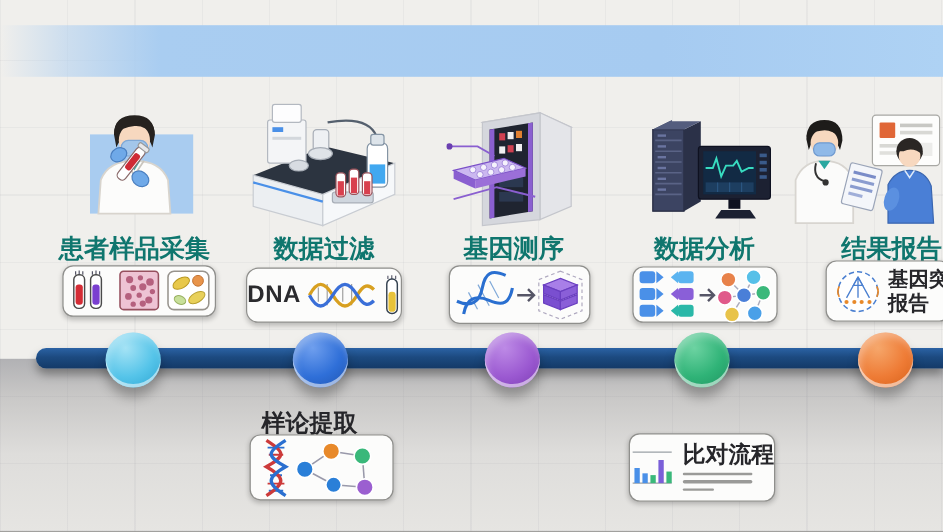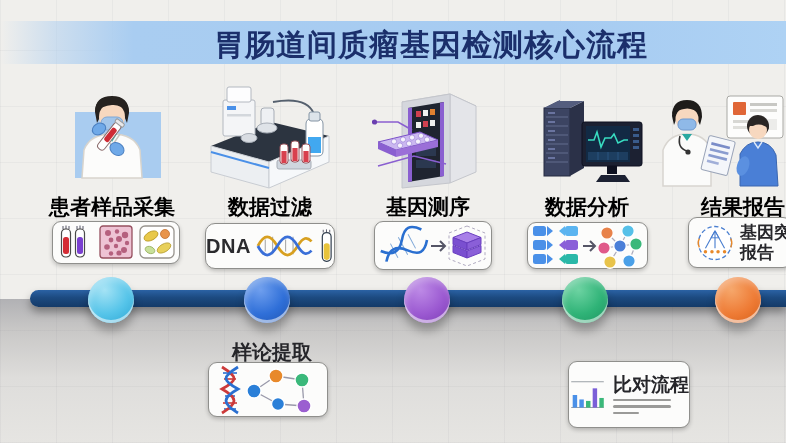--- a/index.html
+++ b/index.html
@@ -10,21 +10,21 @@
     background-image:
       repeating-linear-gradient(0deg, rgba(125,125,138,.09) 0 1px, transparent 1px 56px),
       repeating-linear-gradient(90deg, rgba(125,125,138,.09) 0 1px, transparent 1px 56px);}
   .lower-band{position:absolute;left:0;right:0;top:299px;bottom:0;z-index:0;
     background:linear-gradient(180deg,#b1b1b4 0%,#c9c8c7 22%,#dedddb 55%,#e6e5e2 100%);}
   .banner{position:absolute;left:0;right:0;top:21px;height:43px;z-index:2;
     background:linear-gradient(90deg, rgba(170,205,241,0) 0%, rgba(170,205,241,.5) 7%, #a9cdf1 17%, #a6cbf1 70%, #aed2f4 100%);}
   .title{position:absolute;top:25px;left:50%;transform:translateX(-50%) translateX(38px);z-index:3;
     font-size:30px;font-weight:bold;color:#1b2f6b;letter-spacing:1px;white-space:nowrap;}
   .stage-label{position:absolute;top:193px;width:180px;text-align:center;z-index:3;
-    font-size:21px;font-weight:700;color:#000000;}
+    font-size:21px;font-weight:700;color:#0f766e;}
   .sub-label{position:absolute;top:339px;width:180px;text-align:center;z-index:3;
     font-size:20px;font-weight:700;color:#26262a;}
   .icon-box{position:absolute;z-index:3;background:#fcfcfb;border:1.5px solid #8f8f8c;
     border-radius:9px;box-shadow:0 2px 4px rgba(0,0,0,.22);display:flex;align-items:center;
     justify-content:center;gap:5px;box-sizing:border-box;}
   .illus{position:absolute;z-index:2;}
   .tl-bar{position:absolute;left:30px;right:0;top:290px;height:17px;z-index:4;
     border-radius:9px 0 0 9px;
     background:linear-gradient(180deg,#2b62a4 0%,#1c4a80 45%,#143a68 100%);
     box-shadow:0 5px 8px rgba(0,0,0,.35);}
@@ -42,21 +42,20 @@
   .cmp-lines div{height:2.5px;background:#9a9a98;border-radius:2px;margin-top:4px;}
 </style>
 </head>
 <body>
 
 <div id="app">
   <div class="lower-band"></div>
   <div class="grid"></div>
 
   <div class="banner"></div>
-  <div class="title">胃肠道间质瘤基因检测核心流程</div>
 
   <svg class="illus" style="left:50px;top:92px;" width="125" height="100" viewBox="0 0 125 100">
     <rect x="25" y="20" width="86" height="66" fill="#a9ccf0"></rect>
     <path d="M45,20 Q45,4 62,4 Q79,4 79,21 L77,31 Q73,18 62,19 Q51,20 47,31 Z" fill="#26221f"></path>
     <ellipse cx="62" cy="25" rx="13" ry="14" fill="#f7d8bf"></ellipse>
     <path d="M45,20 Q45,5 62,5 Q79,5 79,21 Q70,12 62,13 Q52,14 45,20 Z" fill="#26221f"></path>
     <rect x="51" y="25" width="22" height="13" rx="6" fill="#a3c6ea" stroke="#7fa8d6"></rect>
     <path d="M34,58 Q40,42 62,42 Q84,42 90,58 L92,86 L32,86 Z" fill="#fcfcfb" stroke="#d8d4cd" stroke-width="1.5"></path>
     <path d="M54,42 L62,54 L70,42" fill="none" stroke="#c9c5be" stroke-width="1.5"></path>
     <path d="M57,42 L62,50 L67,42 Z" fill="#3fb0a8"></path>
@@ -369,21 +368,21 @@
     </div>
   </div>
 
   <div class="tl-bar"></div>
   <div class="dot c1" style="left:88px;"></div>
   <div class="dot c2" style="left:244px;"></div>
   <div class="dot c3" style="left:404px;"></div>
   <div class="dot c4" style="left:562px;"></div>
   <div class="dot c5" style="left:715px;"></div>
 
-  <div class="sub-label" style="left:182px;">样论提取</div>
+  <div class="sub-label" style="left:168px;">样论提取</div>
   <div class="icon-box" style="left:208px;top:362px;width:120px;height:55px;">
     <svg width="112" height="50" viewBox="0 0 112 50">
       <g>
         <g stroke-width="1.6">
           <line x1="11" y1="8" x2="25" y2="8" stroke="#2a6fd0"></line>
             <line x1="12" y1="14" x2="24" y2="14" stroke="#cc3a3a"></line>
           <line x1="13" y1="31" x2="23" y2="31" stroke="#2a6fd0"></line>
             <line x1="11" y1="38" x2="25" y2="38" stroke="#cc3a3a"></line>
           <line x1="12" y1="44" x2="24" y2="44" stroke="#2a6fd0"></line>
         </g>
@@ -402,21 +401,21 @@
           <circle cx="42" cy="26" r="7" fill="#2a7fd8"></circle>
           <circle cx="64" cy="11" r="7" fill="#e8892a"></circle>
           <circle cx="90" cy="15" r="7" fill="#3ab87a"></circle>
           <circle cx="66" cy="39" r="6.5" fill="#2a7fd8"></circle>
           <circle cx="92" cy="41" r="7" fill="#9b5fd0"></circle>
         </g>
       </g>
     </svg>
   </div>
 
-  <div class="icon-box" style="left:524px;top:361px;width:122px;height:67px;gap:7px;margin-left:44px;">
+  <div class="icon-box" style="left:524px;top:361px;width:122px;height:57px;gap:7px;">
     <svg width="50" height="44" viewBox="0 0 50 44">
       <line x1="3" y1="4" x2="47" y2="4" stroke="#9aa0a6" stroke-width="1.4"></line>
       <line x1="3" y1="39" x2="47" y2="39" stroke="#9aa0a6" stroke-width="1.4"></line>
       <rect x="5" y="22" width="6" height="17" fill="#4a90e8"></rect>
       <rect x="14" y="28" width="6" height="11" fill="#4a90e8"></rect>
       <rect x="23" y="30" width="6" height="9" fill="#3ab87a"></rect>
       <rect x="32" y="13" width="6" height="26" fill="#7a5fd8"></rect>
       <rect x="41" y="26" width="6" height="13" fill="#3ab87a"></rect>
     </svg>
     <div>

